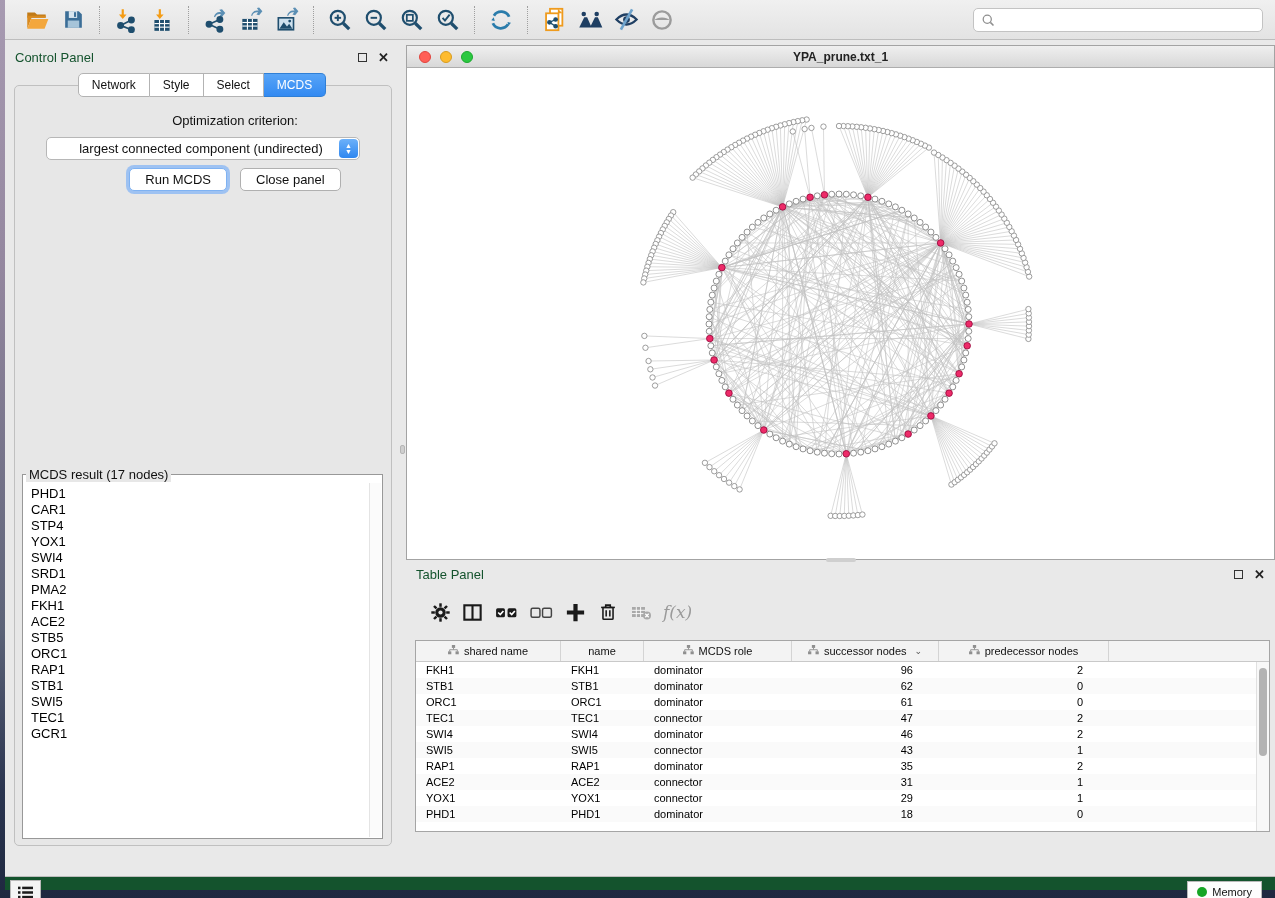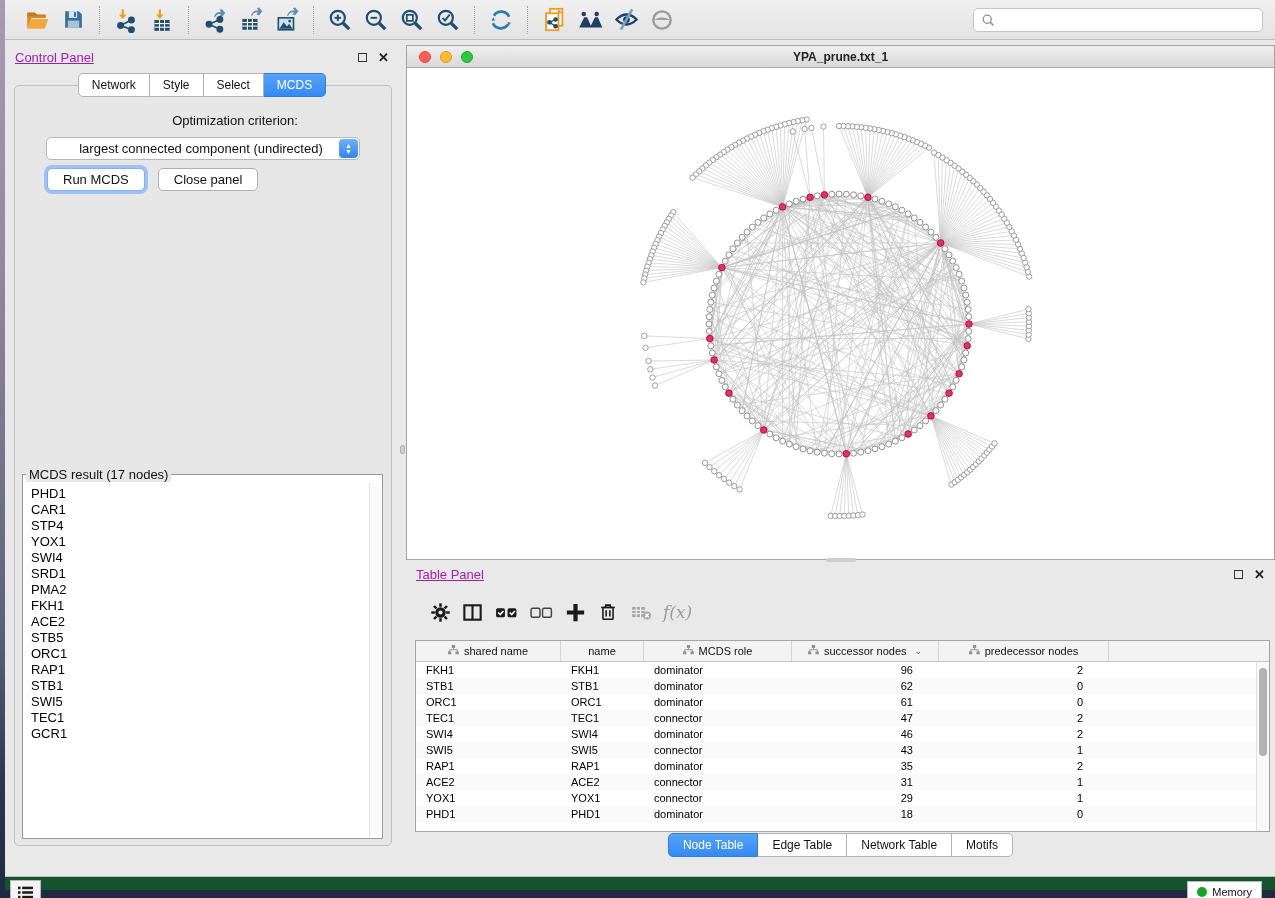--- a/index.html
+++ b/index.html
@@ -18,39 +18,39 @@
   .tgroup { display:flex; align-items:center; padding:0 8px; height:32px; }
   .tsep { width:1px; height:28px; border-left:1px dotted #9f9f9f; }
   .tbtn { width:36px; height:32px; display:flex; align-items:center; justify-content:center; cursor:default; }
   #search-box { position:absolute; right:12px; top:8px; width:290px; height:24px; background:#fff;
     border:1px solid #c3c3c3; border-radius:5px; display:flex; align-items:center; padding:0 7px; }
   #search-box input { border:none; outline:none; flex:1; font-size:12px; font-family:"Liberation Sans",sans-serif; background:transparent; }
 
   
   #control-panel { position:absolute; left:0; top:45px; width:394px; bottom:30px; background:#e9e9e9; }
   .panel-head { height:24px; display:flex; align-items:center; padding:0 10px; }
-  .panel-title { font-size:13px; color:#a21caf;text-decoration:underline; }
+  .panel-title { font-size:13px; color:#14532d; }
   .panel-head .win-btns { margin-left:auto; display:flex; gap:11px; align-items:center; }
   .float-btn { width:9px; height:9px; border:1.5px solid #333; background:transparent; }
   .close-btn { font-size:13px; font-weight:bold; color:#222; line-height:9px; }
   #cp-tabs { position:absolute; left:0; top:28px; width:100%; display:flex; justify-content:center; z-index:2; }
   .cp-tab { font-size:12px; padding:4px 13px; background:#fff; border:1px solid #b3b3b3; border-left:none; color:#111; }
   .cp-tab:first-child { border-left:1px solid #b3b3b3; border-radius:5px 0 0 5px; }
   .cp-tab:last-child { border-radius:0 5px 5px 0; }
   .cp-tab.active { background:linear-gradient(#57a4f7,#338af2); border-color:#2f7fd6; color:#fff; }
   #cp-box { position:absolute; left:9px; right:7px; top:40px; bottom:14px;
     background:#e7e7e7; border:1px solid #c0c0c0; border-radius:5px;padding-left:32px; }
   #opt-label { position:absolute; top:27px; width:100%; text-align:center; font-size:13px; color:#111; }
   #criterion { position:absolute; left:31px; top:51px; width:314px; height:23px; background:#fff;
     border:1px solid #b7b7b7; border-radius:5px; display:flex; align-items:center; }
   #criterion .sel-text { flex:1; text-align:center; font-size:13px; color:#111; padding-left:16px; }
   #criterion .stepper { width:19px; height:19px; margin-right:1px; border-radius:4px;
     background:linear-gradient(#6db1f9,#2f87f0); color:#fff; display:flex; flex-direction:column;
     align-items:center; justify-content:center; font-size:7px; line-height:6px; }
-  #cp-buttons { position:absolute; top:82px; width:100%; display:flex; justify-content:flex-start; gap:13px; }
+  #cp-buttons { position:absolute; top:82px; width:100%; display:flex; justify-content:center; gap:13px; }
   .mac-btn { font-size:13px; font-family:"Liberation Sans",sans-serif; color:#111; background:#fff;
     border:1px solid #b0b0b0; border-radius:5px; padding:3px 15px; }
   .mac-btn.focused { box-shadow:0 0 0 3px rgba(110,170,250,.6); border-color:#7fb2f2; }
   #mcds-fieldset { position:absolute; left:7px; right:8px; top:381px; bottom:6px;
     border:1px solid #989898; background:#fff; margin:0; padding:0; }
   #mcds-fieldset legend { font-size:13px; color:#111; background:#e7e7e7; padding:0 3px; margin-left:3px; }
   #mcds-list { position:absolute; left:1px; right:14px; top:2px; bottom:1px; overflow:hidden;
     font-size:13px; line-height:16px; padding:2px 0 0 7px; color:#000; }
   #mcds-scroll { position:absolute; right:1px; top:1px; bottom:1px; width:12px; background:#fbfbfb; border-left:1px solid #e4e4e4; }
 
@@ -1291,26 +1291,20 @@
               <div class="nt-cell" style="width: 83px;">PHD1</div>
               <div class="nt-cell" style="width: 148px;">dominator</div>
               <div class="nt-cell num" style="width: 147px; padding-right: 26px;">18</div>
               <div class="nt-cell num" style="width: 170px; padding-right: 26px;">0</div>
             </div>
           </div>
         <div id="nt-scroll">
             <div id="nt-thumb"></div>
           </div>
       </div>
-      <div id="tp-tabs">
-          <div class="tp-tab active">Node Table</div>
-          <div class="tp-tab">Edge Table</div>
-          <div class="tp-tab">Network Table</div>
-          <div class="tp-tab">Motifs</div>
-        </div>
     </div>
   </div>
 
   <div id="status-bar">
     <div id="task-btn">
       <svg width="17" height="15" viewBox="0 0 20 18" fill="#1a1a1a">
           <rect x="1" y="2" width="3" height="3"></rect>
           <rect x="6" y="2" width="13" height="3"></rect>
           <rect x="1" y="7.5" width="3" height="3"></rect>
           <rect x="6" y="7.5" width="13" height="3"></rect>

